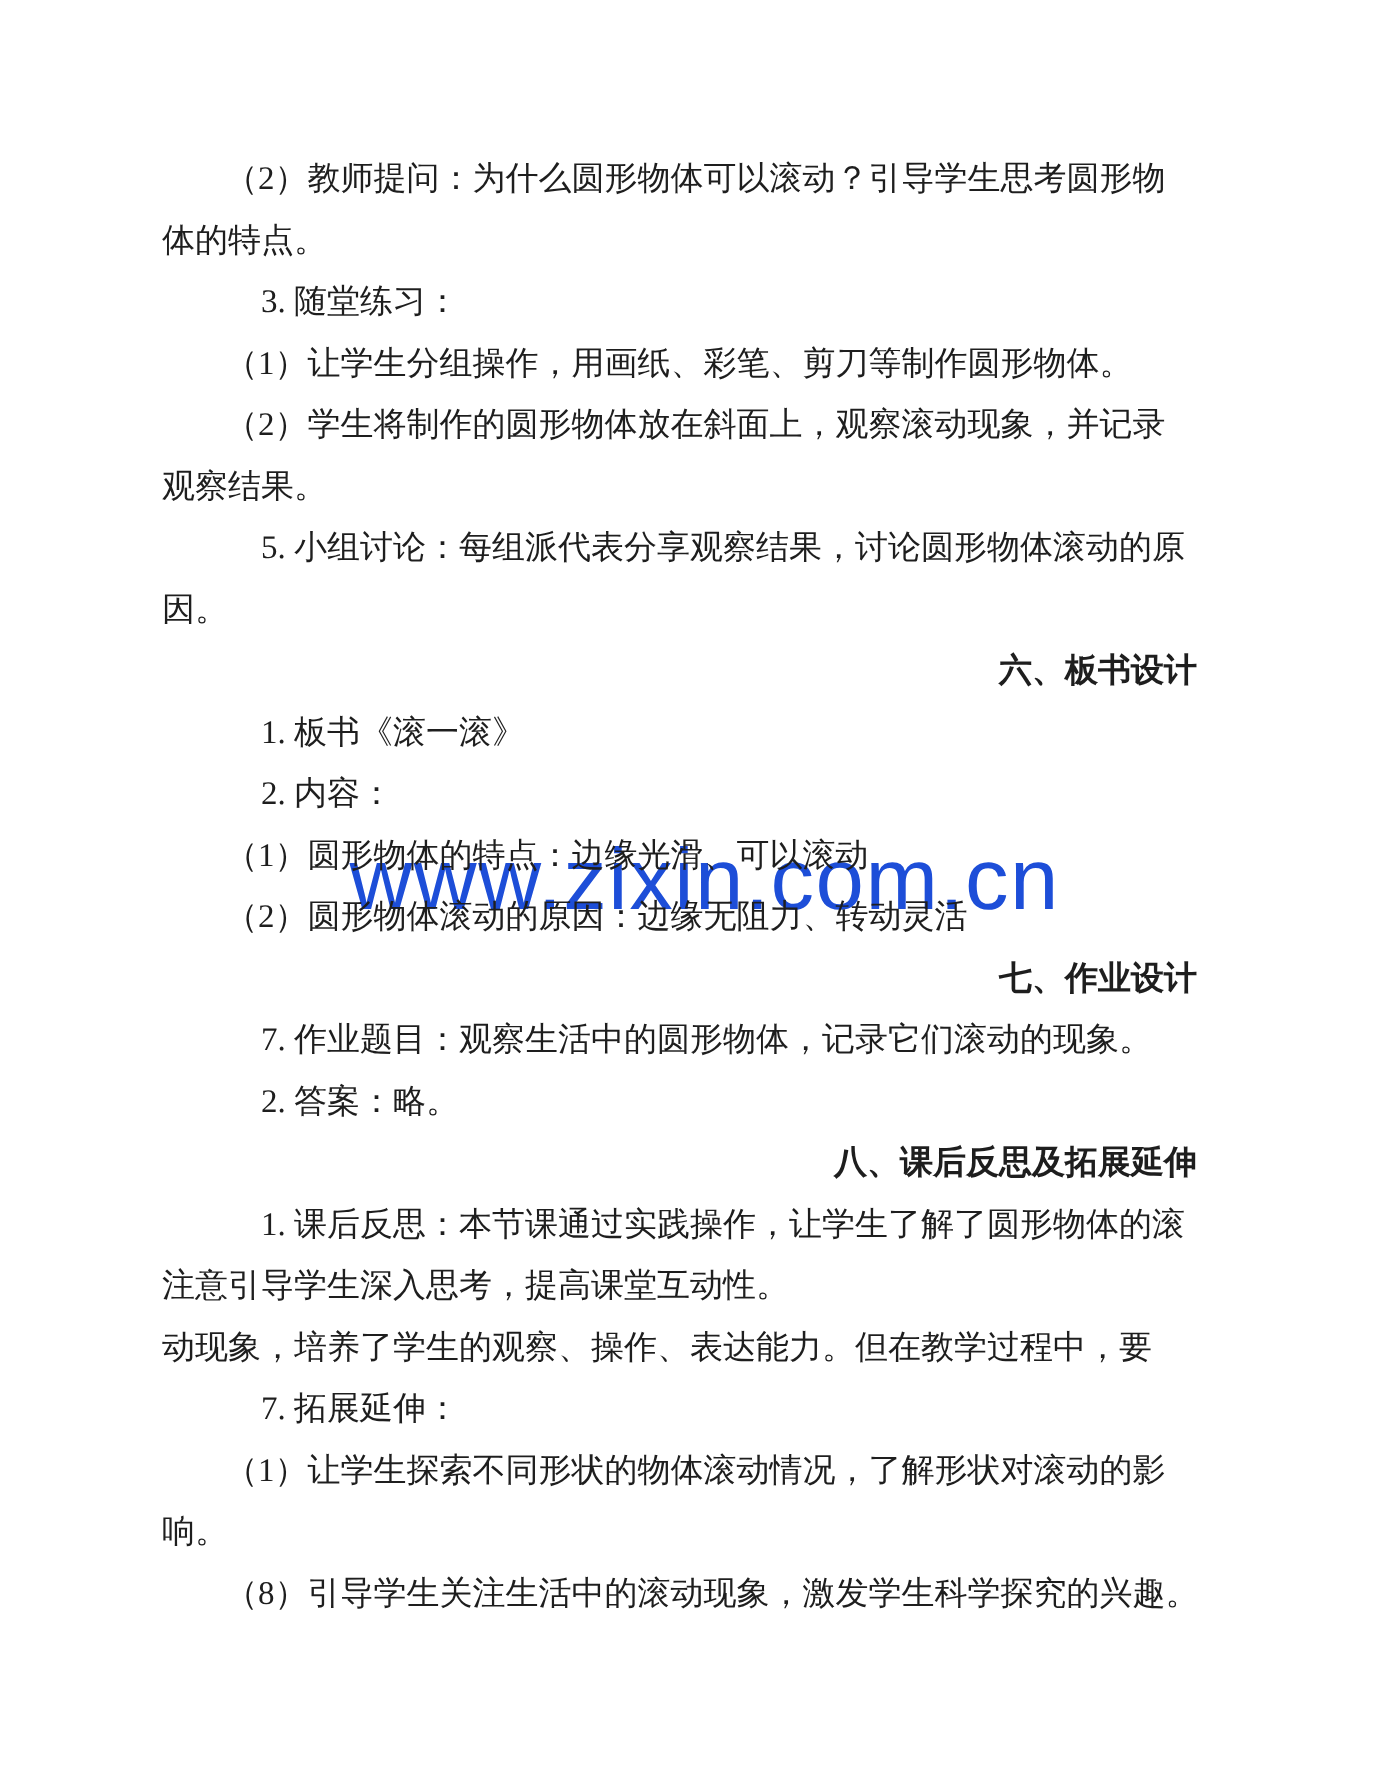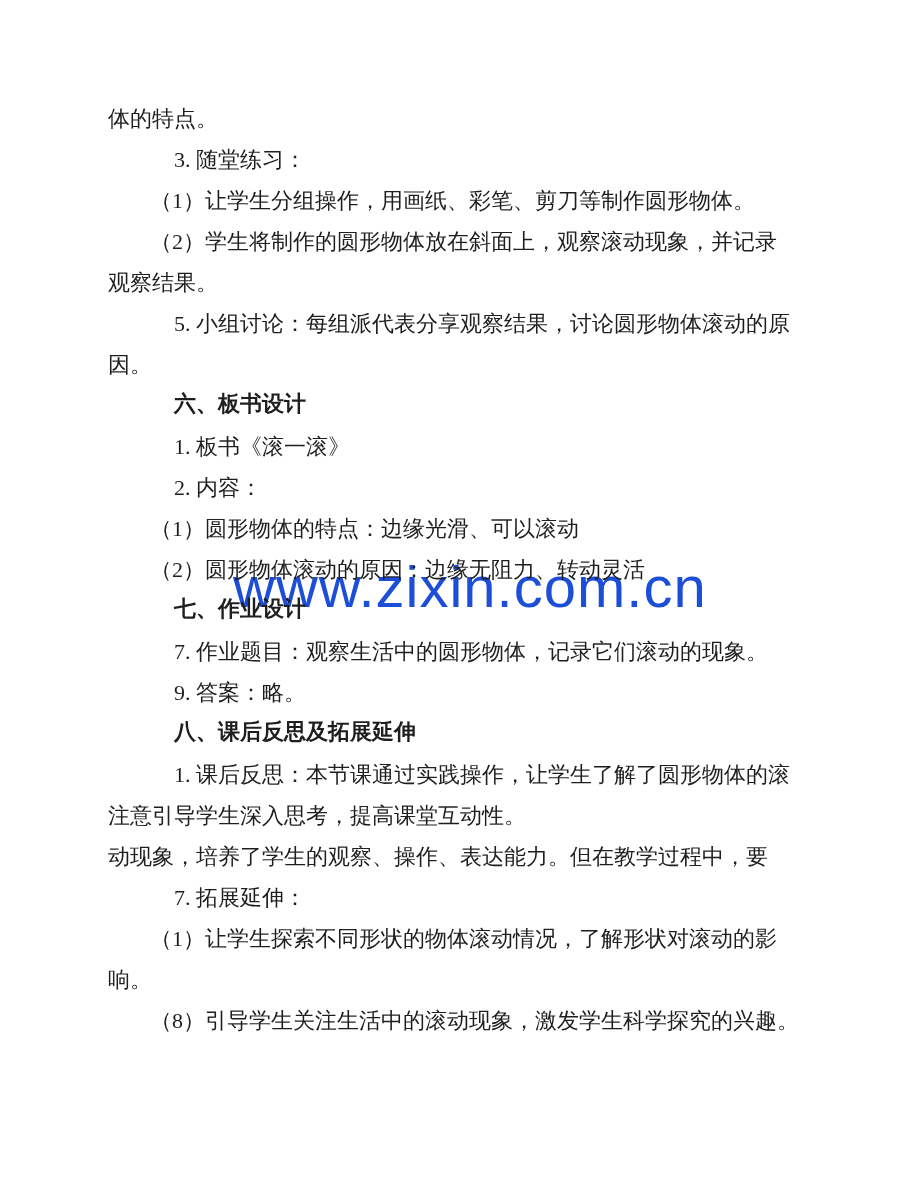--- a/index.html
+++ b/index.html
@@ -37,46 +37,48 @@
     font-size: 22px;
     line-height: 41px;
   }
   .line {
     white-space: nowrap;
   }
   .indent-num { text-indent: 66px; }
   .indent-paren { text-indent: 42px; }
   .heading {
     font-weight: bold;
-    font-family: Liberation Mono, monospace;
+    font-family: Liberation Sans, sans-serif;
+    text-align: right;
   }
 </style>
 </head>
 <body>
 
 <div class="page">
 
   <div class="watermark">www.zixin.com.cn</div>
 
   <div class="content">
+    <div class="line indent-paren">（2）教师提问：为什么圆形物体可以滚动？引导学生思考圆形物</div>
     <div class="line">体的特点。</div>
     <div class="line indent-num">3. 随堂练习：</div>
     <div class="line indent-paren">（1）让学生分组操作，用画纸、彩笔、剪刀等制作圆形物体。</div>
     <div class="line indent-paren">（2）学生将制作的圆形物体放在斜面上，观察滚动现象，并记录</div>
     <div class="line">观察结果。</div>
     <div class="line indent-num">5. 小组讨论：每组派代表分享观察结果，讨论圆形物体滚动的原</div>
     <div class="line">因。</div>
     <div class="line indent-num heading">六、板书设计</div>
     <div class="line indent-num">1. 板书《滚一滚》</div>
     <div class="line indent-num">2. 内容：</div>
     <div class="line indent-paren">（1）圆形物体的特点：边缘光滑、可以滚动</div>
     <div class="line indent-paren">（2）圆形物体滚动的原因：边缘无阻力、转动灵活</div>
     <div class="line indent-num heading">七、作业设计</div>
     <div class="line indent-num">7. 作业题目：观察生活中的圆形物体，记录它们滚动的现象。</div>
-    <div class="line indent-num">9. 答案：略。</div>
+    <div class="line indent-num">2. 答案：略。</div>
     <div class="line indent-num heading">八、课后反思及拓展延伸</div>
     <div class="line indent-num">1. 课后反思：本节课通过实践操作，让学生了解了圆形物体的滚</div>
     <div class="line">注意引导学生深入思考，提高课堂互动性。</div>
     <div class="line">动现象，培养了学生的观察、操作、表达能力。但在教学过程中，要</div>
     <div class="line indent-num">7. 拓展延伸：</div>
     <div class="line indent-paren">（1）让学生探索不同形状的物体滚动情况，了解形状对滚动的影</div>
     <div class="line">响。</div>
     <div class="line indent-paren">（8）引导学生关注生活中的滚动现象，激发学生科学探究的兴趣。</div>
   </div>
 

